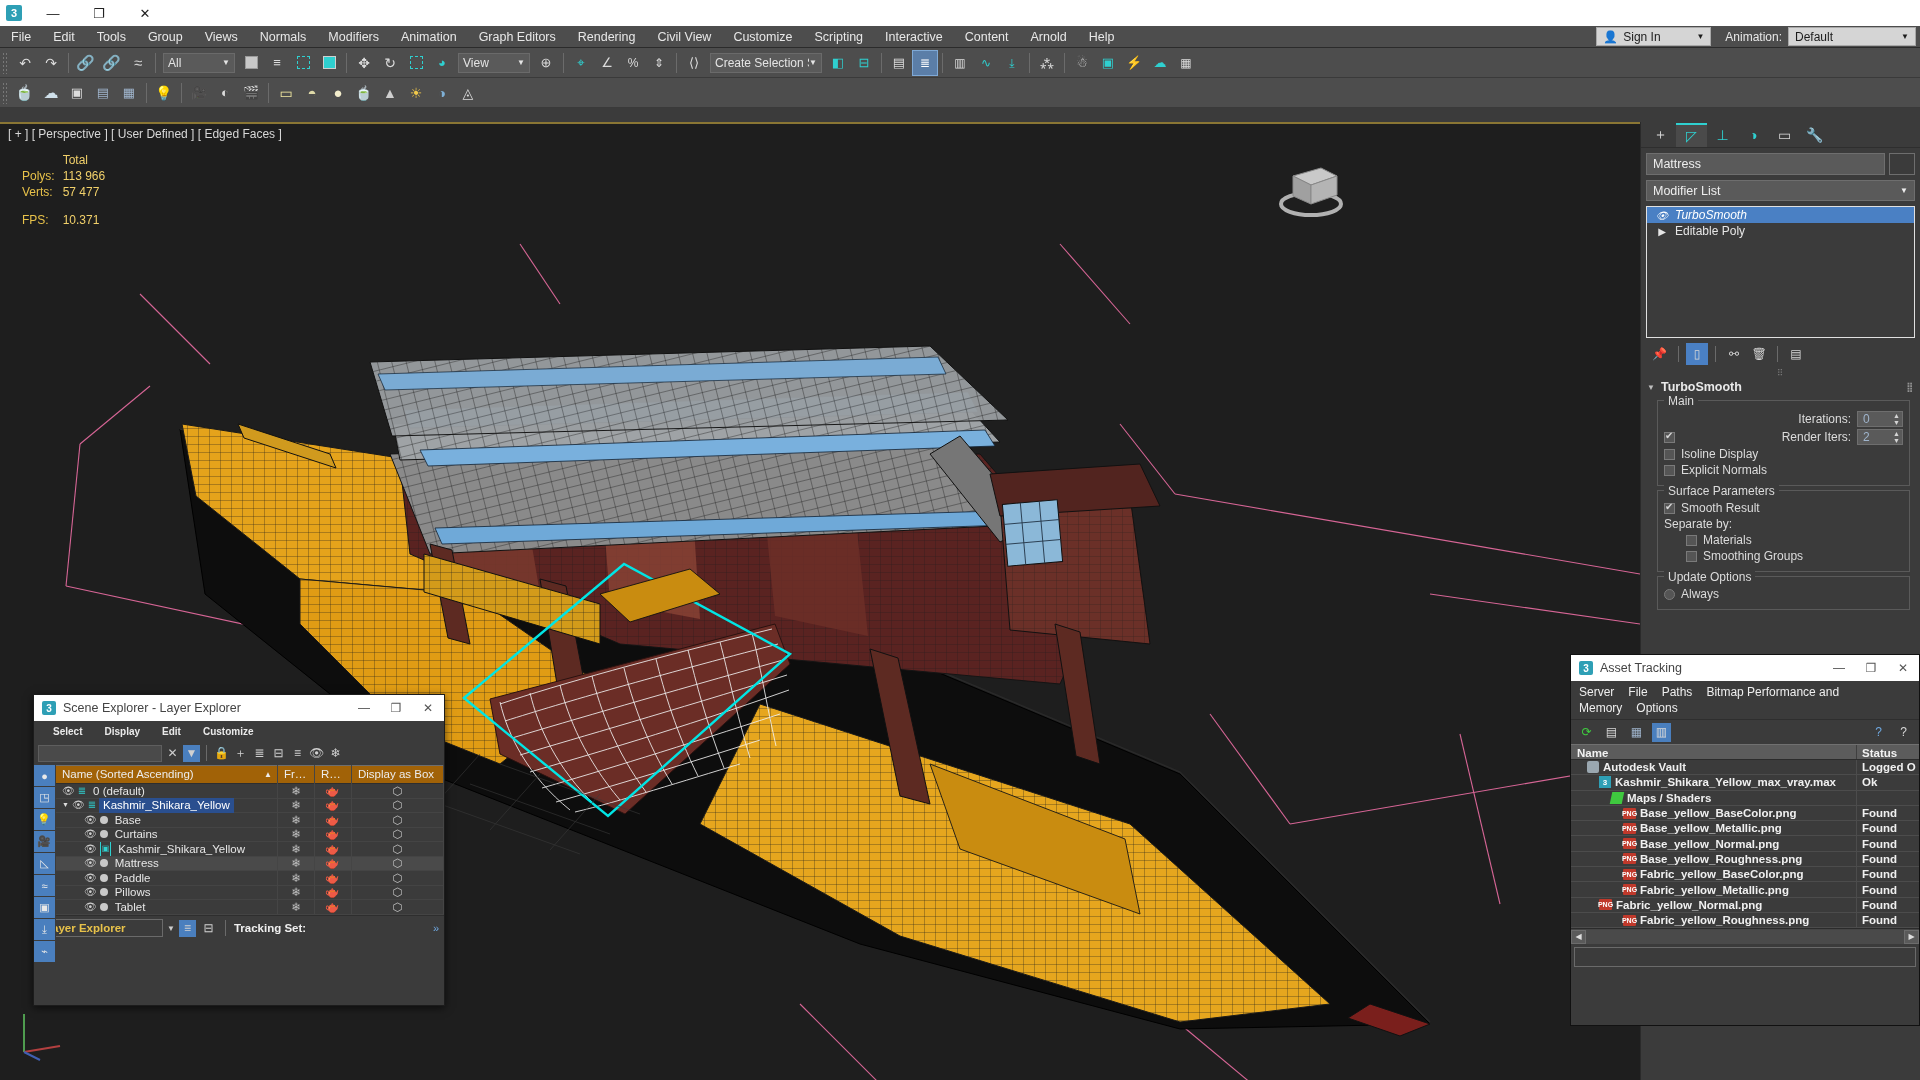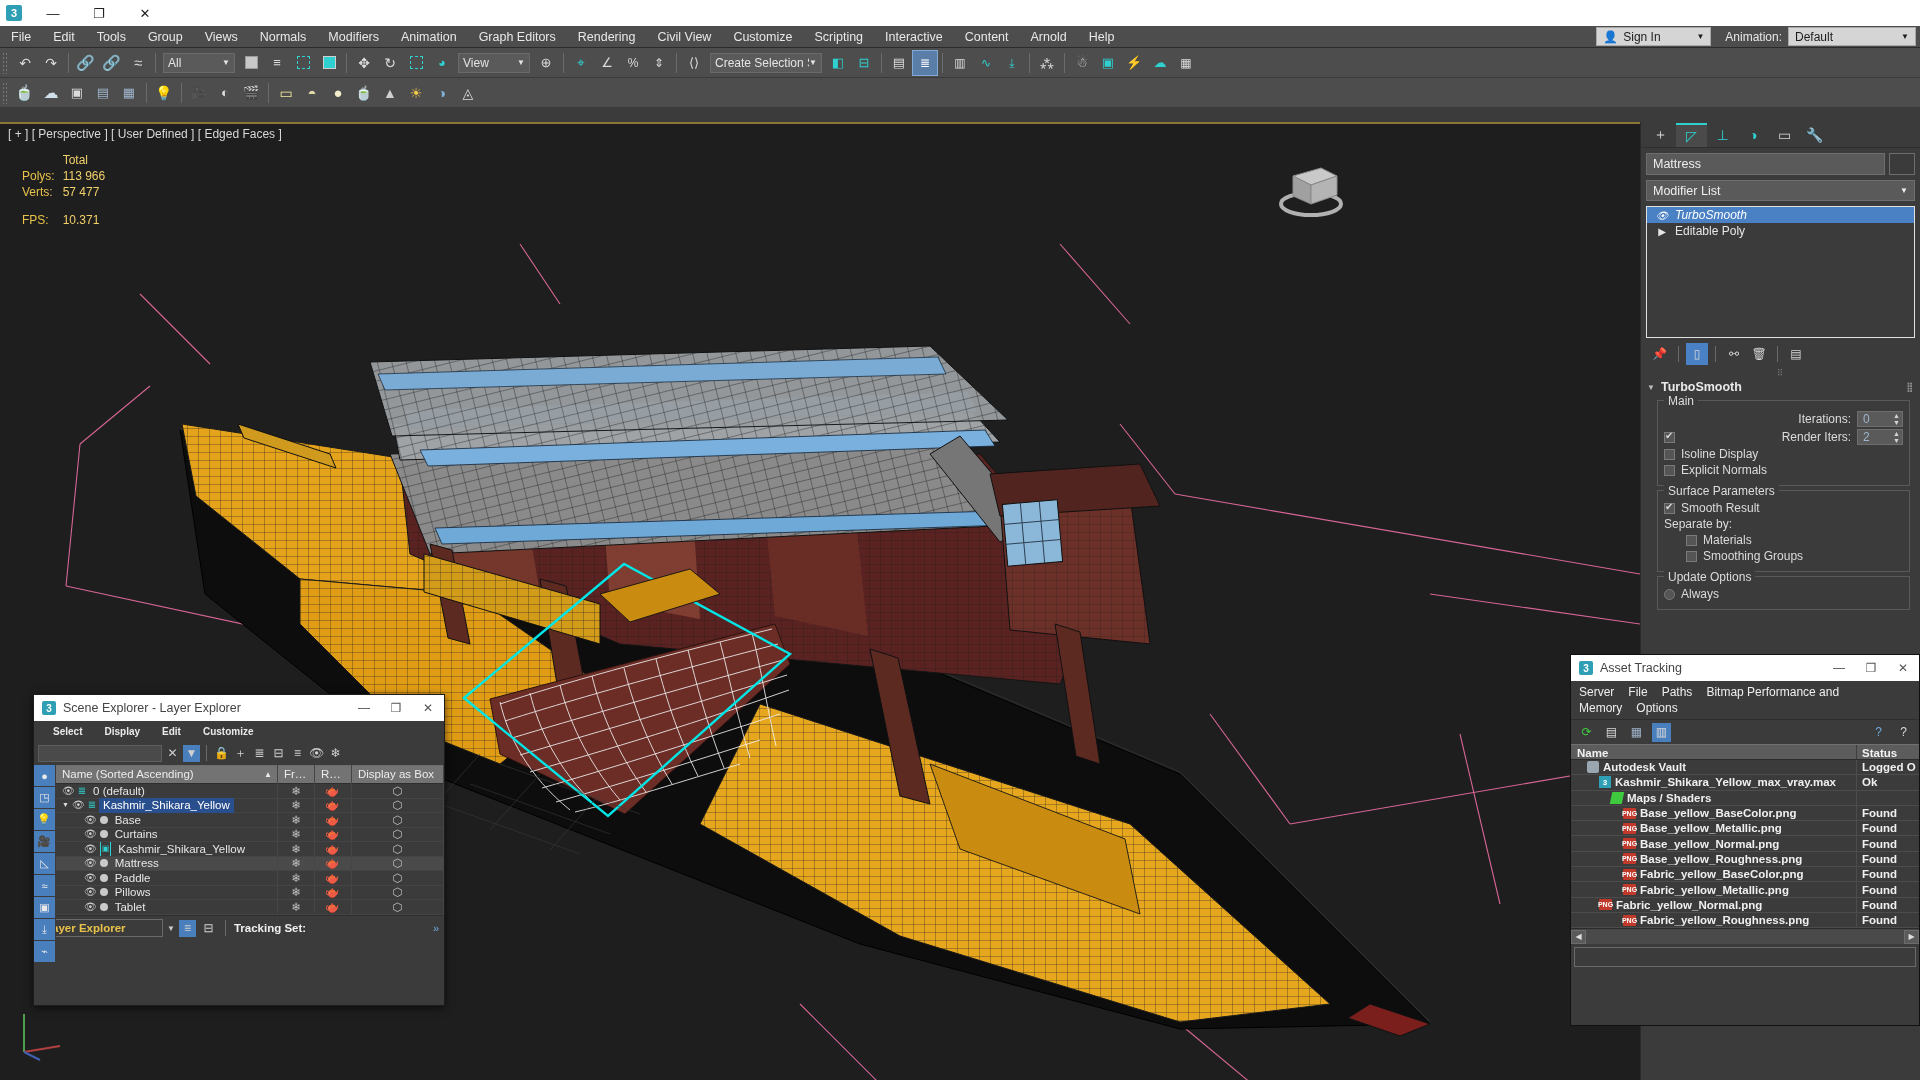--- a/index.html
+++ b/index.html
@@ -107,21 +107,21 @@
   .wt-btns{display:flex;}
   .wt-btn{width:32px;height:26px;display:flex;align-items:center;justify-content:center;color:#555;font-size:12px;}
   .win-menu { height:20px; display:flex; align-items:center; background:#3b3b3b; padding-left:8px; }
   .win-menu span { font-size:10px; color:#eaeaea; padding:0 11px; font-weight:bold; }
 
   .se-tools { height:24px; display:flex; align-items:center; padding:0 4px; gap:2px; background:#3b3b3b;}
   .se-search { width:124px;height:17px;background:#4a4a4a;border:1px solid #5e5e5e; }
   .ico { width:17px;height:17px;display:flex;align-items:center;justify-content:center;font-size:12px;color:#d0d0d0; }
   .ico.on { background:#4a7fbe; }
 
-  .se-headers { display:flex; height:19px; background:#737373; border-top:1px solid #6e6e6e;
+  .se-headers { display:flex; height:19px; background:#a16207; border-top:1px solid #6e6e6e;
                 border-bottom:1px solid #2e2e2e; align-items:center; font-size:11.5px; color:#ececec; }
   .se-headers .hc { padding-left:6px; border-right:1px solid #454545; height:19px; line-height:19px; overflow:hidden; white-space:nowrap;}
   .se-rows { background:#3b3b3b; }
   .se-row { display:flex; height:14.5px; align-items:center; font-size:11.5px; color:#e6e6e6;
             border-bottom:1px solid #444; }
   .se-row.sel .nm { background:#2a4f8f; color:#fff; }
   .se-row.hl { background:#4a4a4a; }
   .se-cell { height:14.5px; line-height:14.5px; border-right:1px solid #454545; overflow:hidden;
              display:flex; align-items:center; }
   .se-c-name { flex:1; display:flex; align-items:center; gap:3px; padding-left:4px; }

